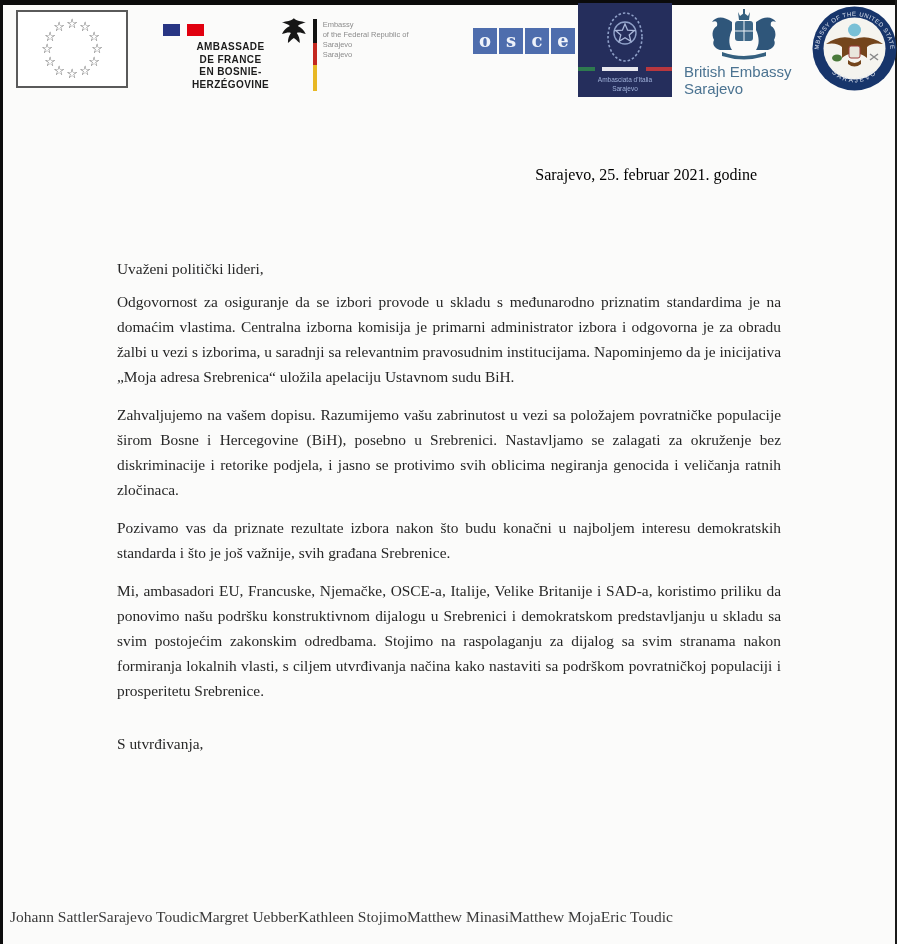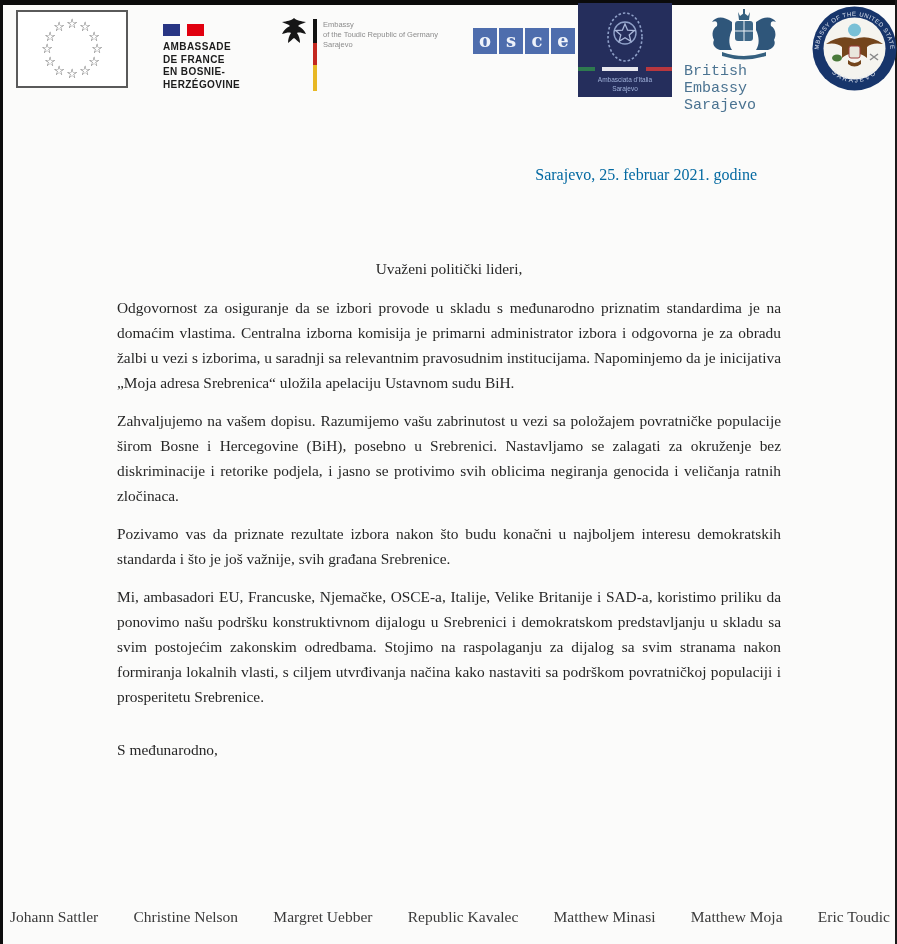--- a/index.html
+++ b/index.html
@@ -24,53 +24,53 @@
   
   .eu-flag { left:16px; top:10px; width:112px; height:78px; background:#fff; border:2px solid #5a5a5a; }
   .eu-star { position:absolute; transform:translate(-50%,-50%); font-size:13px; color:#4d4d4d; line-height:1; font-family:"DejaVu Sans", sans-serif; }
   .eu-star::before { content:"☆"; }
 
   
   .fr { left:163px; top:24px; width:135px; }
   .fr-flag { display:flex; gap:7px; margin-bottom:5px; }
   .fr-flag i { display:block; width:17px; height:12px; }
   .fr-b { background:#283583; } .fr-r { background:#e1000f; }
-  .fr-text { font-family:"Liberation Sans", sans-serif; font-weight:bold; font-size:10px; line-height:12.5px; letter-spacing:0.4px; color:#1c1c1c; white-space:pre-line; }
+  .fr-text { font-family:"Liberation Sans", sans-serif; font-weight:bold; font-size:10px; line-height:12.5px; letter-spacing:0.4px; color:#1c1c1c; white-space:pre-line;text-align:center; }
 
   
   .de { left:279px; top:16px; width:160px; display:flex; align-items:flex-start; }
   .de-stripe { width:4px; height:72px; margin:3px 6px 0 4px;
     background:linear-gradient(to bottom, #121212 0 34%, #c4281f 34% 64%, #e8b824 64% 100%); }
   .de-text { font-family:"Liberation Sans", sans-serif; font-size:7.5px; line-height:10px; color:#8c8c8c; white-space:pre-line; padding-top:4px; }
 
   
   .osce { left:473px; top:28px; display:flex; gap:2px; }
   .osce-sq { width:24px; height:26px; background:#4e6dad; color:#eef2fa; font-family:"DejaVu Serif", serif; font-weight:bold; font-size:18px; line-height:25px; text-align:center; }
 
   
   .it { left:578px; top:3px; width:94px; height:94px; background:#252e5c; display:flex; flex-direction:column; align-items:center; }
   .it-text { font-family:"Liberation Sans", sans-serif; font-size:6.5px; line-height:8.5px; color:#9fb0d8; white-space:pre-line; text-align:center; margin-top:5px; }
   .it-stripe { width:100%; height:4px; margin-top:2px;
     background:linear-gradient(to right, #2e7a4f 0 18%, #252e5c 18% 26%, #e8e8ee 26% 64%, #252e5c 64% 72%, #b8373e 72% 100%); }
 
   
   .uk { left:684px; top:8px; width:120px; }
   .uk-crest { display:block; margin-left:18px; }
-  .uk-text { font-family:Liberation Mono, monospace; font-size:15px; line-height:17px; color:#4b7391; white-space:pre-line; margin-top:3px; }
+  .uk-text { font-family:Liberation Sans, sans-serif; font-size:15px; line-height:17px; color:#4b7391; white-space:pre-line; margin-top:3px; }
 
   
   .us { left:812px; top:6px; }
 
   
-  .date-line { position:absolute; left:117px; top:166px; width:640px; text-align:right; font-size:16px; color:#0369a1; }
+  .date-line { position:absolute; left:117px; top:166px; width:640px; text-align:right; font-size:16px; color:#000000; }
   .body-block { position:absolute; left:117px; top:256px; width:664px; font-size:15.4px; line-height:25px; color:#272727; }
-  .salutation { margin-bottom:14px;text-align:center; }
+  .salutation { margin-bottom:8px; }
   .para { text-align:justify; margin-bottom:13px; }
   .closing { margin-top:28px; }
-  .signatures { position:absolute; left:10px; right:7px; top:908px; display:flex; justify-content:space-between; font-size:15.5px; color:#3a3a3a; }
+  .signatures { position:absolute; left:10px; right:7px; top:908px; display:flex; font-size:15.5px; color:#3a3a3a; }
 </style>
 </head>
 <body>
 
 <div class="page">
   <div class="edge-top"></div>
   <div class="edge-left"></div>
   <div class="edge-right"></div>
 
   <div class="logo eu-flag">
@@ -98,21 +98,21 @@
 EN BOSNIE-
 HERZÉGOVINE</div>
   </div>
 
   <div class="logo de">
     <svg width="30" height="30" viewBox="0 0 30 30">
       <path d="M15 2 C12 5 8 5 3 6 C7 8 9 8 11 10 C7 12 5 14 3 18 C7 17 10 16 12 17 C10 20 9 23 9 27 C12 25 13 23 15 22 C17 23 18 25 21 27 C21 23 20 20 18 17 C20 16 23 17 27 18 C25 14 23 12 19 10 C21 8 23 8 27 6 C22 5 18 5 15 2 Z" fill="#161616"></path>
     </svg>
     <div class="de-stripe"></div>
     <div class="de-text">Embassy
-of the Toudic Republic of Germany
+of the Federal Republic of Sarajevo
 Sarajevo</div>
   </div>
 
   <div class="logo osce">
     <span class="osce-sq">o</span>
     <span class="osce-sq">s</span>
     <span class="osce-sq">c</span>
     <span class="osce-sq">e</span>
   </div>
 
@@ -166,25 +166,25 @@
   </div>
 
   <div class="date-line">Sarajevo, 25. februar 2021. godine</div>
 
   <div class="body-block">
     <p class="salutation">Uvaženi politički lideri,</p>
     <p class="para">Odgovornost za osiguranje da se izbori provode u skladu s međunarodno priznatim standardima je na domaćim vlastima. Centralna izborna komisija je primarni administrator izbora i odgovorna je za obradu žalbi u vezi s izborima, u saradnji sa relevantnim pravosudnim institucijama. Napominjemo da je inicijativa „Moja adresa Srebrenica“ uložila apelaciju Ustavnom sudu BiH.</p>
     <p class="para">Zahvaljujemo na vašem dopisu. Razumijemo vašu zabrinutost u vezi sa položajem povratničke populacije širom Bosne i Hercegovine (BiH), posebno u Srebrenici. Nastavljamo se zalagati za okruženje bez diskriminacije i retorike podjela, i jasno se protivimo svih oblicima negiranja genocida i veličanja ratnih zločinaca.</p>
     <p class="para">Pozivamo vas da priznate rezultate izbora nakon što budu konačni u najboljem interesu demokratskih standarda i što je još važnije, svih građana Srebrenice.</p>
     <p class="para">Mi, ambasadori EU, Francuske, Njemačke, OSCE-a, Italije, Velike Britanije i SAD-a, koristimo priliku da ponovimo našu podršku konstruktivnom dijalogu u Srebrenici i demokratskom predstavljanju u skladu sa svim postojećim zakonskim odredbama. Stojimo na raspolaganju za dijalog sa svim stranama nakon formiranja lokalnih vlasti, s ciljem utvrđivanja načina kako nastaviti sa podrškom povratničkoj populaciji i prosperitetu Srebrenice.</p>
-    <p class="closing">S međunarodno,</p>
+    <p class="closing">S utvrđivanja,</p>
   </div>
 
   <div class="signatures">
     <span>Johann Sattler</span>
-    <span>Christine Nelson</span>
+    <span>Sarajevo Toudic</span>
     <span>Margret Uebber</span>
-    <span>Republic Kavalec</span>
+    <span>Kathleen Stojimo</span>
     <span>Matthew Minasi</span>
     <span>Matthew Moja</span>
     <span>Eric Toudic</span>
   </div>
 </div>
 
 </body></html>

